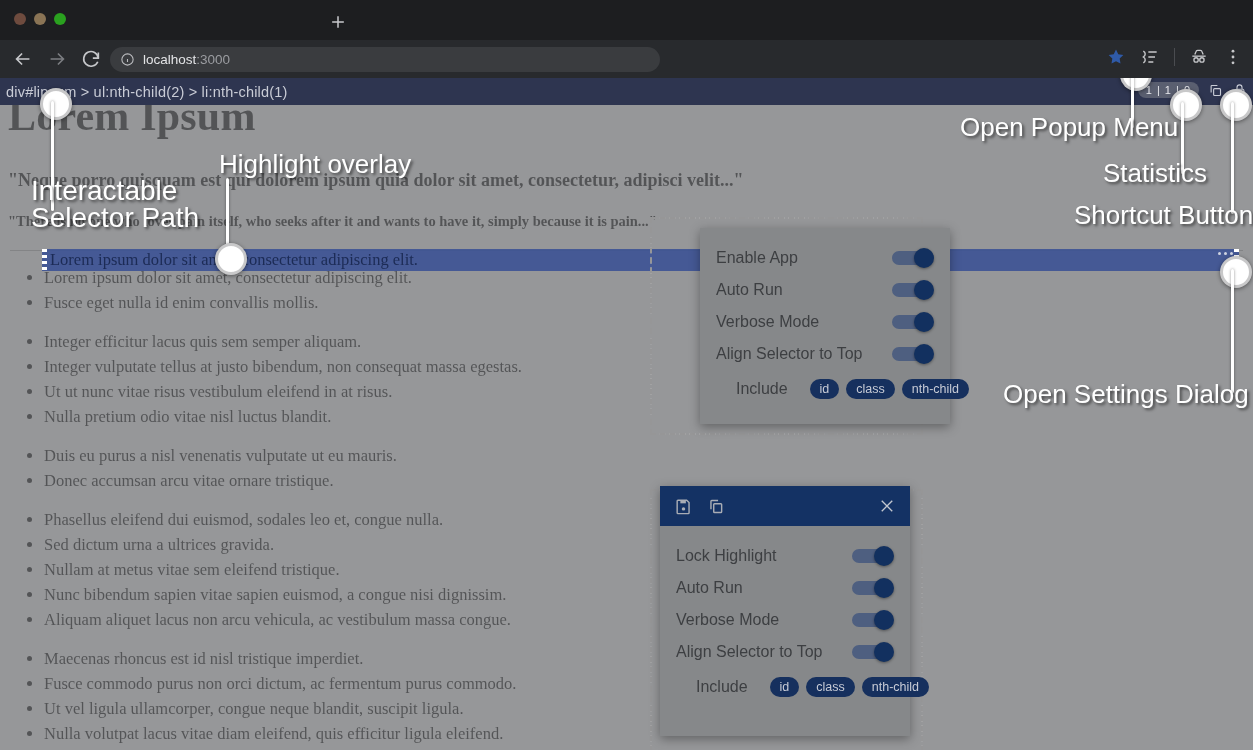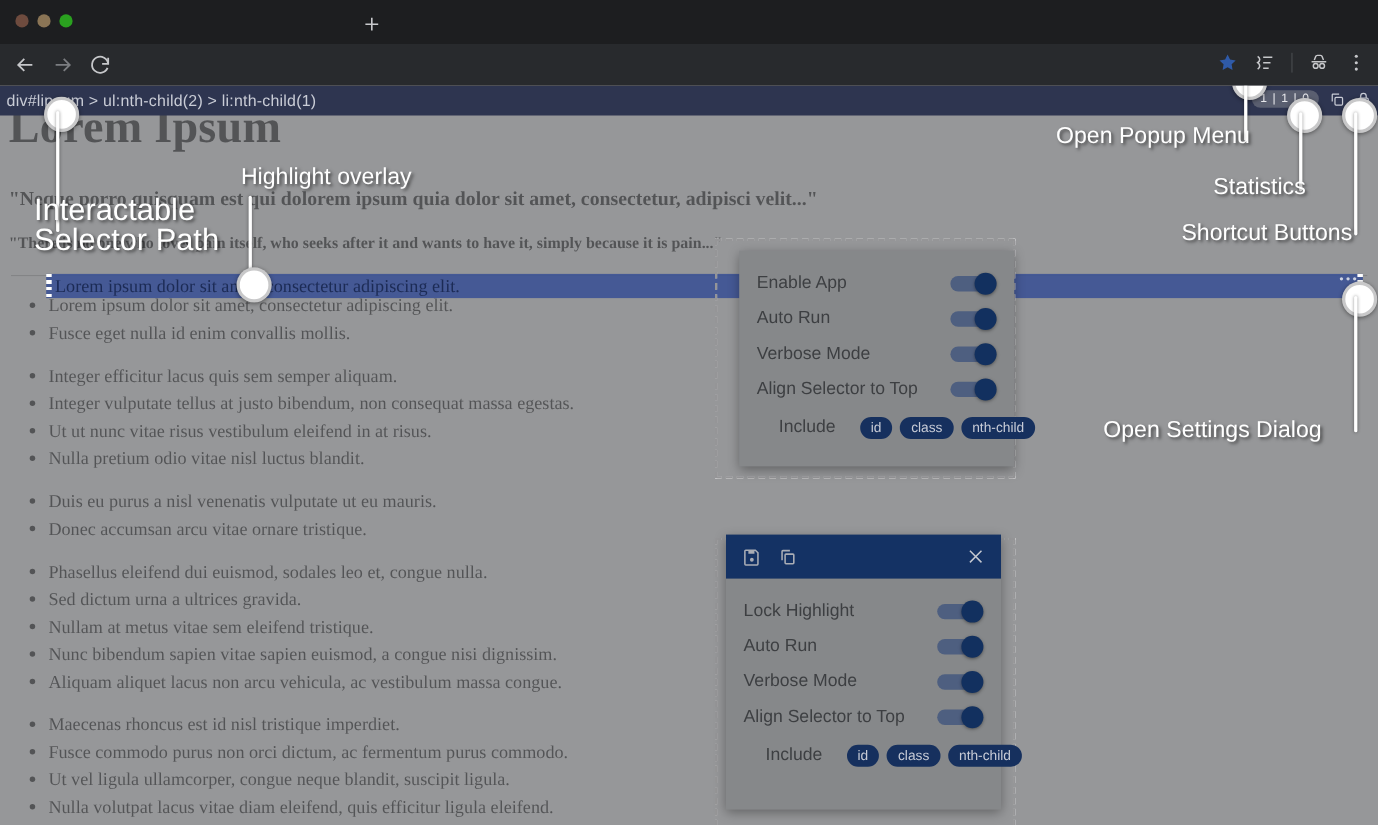--- a/index.html
+++ b/index.html
@@ -168,21 +168,21 @@
   .callout-line {
     position: absolute; width: 3px; background: #fff; border-radius: 2px;
     box-shadow: 0 0 3px rgba(0,0,0,.45);
   }
   .callout-knob {
     position: absolute; width: 26px; height: 26px; border-radius: 50%;
     background: #fff; border: 3px solid rgba(190,190,192,.85);
     box-shadow: 0 1px 4px rgba(0,0,0,.45);
   }
   .callout-label {
-    position: absolute; color: #ffffff; font-size: 21px; white-space: nowrap;
+    position: absolute; color: #ffffff; font-size: 26px; white-space: nowrap;
     text-shadow: 2px 2px 3px rgba(0,0,0,.55);
   }
   .callout-label.sm { font-size: 28px; }
 </style>
 </head>
 <body>
 
 <div id="root">
 
   <div class="chrome-tabs">
@@ -208,20 +208,29 @@
       <svg viewBox="0 0 24 24" stroke="currentColor" stroke-width="1.8" fill="none">
           <path d="M5 12h14M13 6l6 6-6 6"></path>
         </svg>
     </span>
     <span class="navbtn">
       <svg viewBox="0 0 24 24" stroke="currentColor" stroke-width="1.8" fill="none">
           <path d="M20 11a8 8 0 1 0-.6 4"></path>
           <path d="M20 5v6h-6"></path>
         </svg>
     </span>
+    <div class="omnibox">
+      <span class="omni-icon">
+        <svg viewBox="0 0 24 24" stroke="currentColor" stroke-width="1.7" fill="none">
+            <circle cx="12" cy="12" r="9"></circle>
+            <path d="M12 11v5M12 8h.01"></path>
+          </svg>
+      </span>
+      <span class="omni-text"><span>localhost</span><span class="dim">:3000</span></span>
+    </div>
     <div class="tool-right">
       <span class="ticon star">
         <svg viewBox="0 0 24 24" fill="currentColor">
             <path d="M12 3l2.7 5.6 6.1.9-4.4 4.3 1 6.1-5.4-2.9-5.4 2.9 1-6.1L3.2 9.5l6.1-.9z"></path>
           </svg>
       </span>
       <span class="ticon">
         <svg viewBox="0 0 24 24" stroke="currentColor" stroke-width="1.7" fill="none">
             <path d="M4 5c3 2 3 5 0 7 3 2 3 5 0 7"></path>
             <path d="M10 6h10M10 12h8M10 18h6"></path>
@@ -311,21 +320,21 @@
       <span class="band-handle-left"></span>
       <span class="band-handle-right"></span>
       <span class="band-dots">
           <i></i>
           <i></i>
           <i></i>
         </span>
     </div>
 
     <div class="dash-frame" style="left:650px;top:139px;width:273px;height:218px;"></div>
-    <div class="panel" style="left:672px;top:150px;width:250px;height:196px;">
+    <div class="panel" style="left:700px;top:150px;width:250px;height:196px;">
       <div class="panel-body">
         <div class="opt-row">
           <span class="opt-label">Enable App</span>
           <span class="switch">
               <span class="track"></span>
               <span class="knob"></span>
             </span>
         </div>
         <div class="opt-row">
           <span class="opt-label">Auto Run</span>

